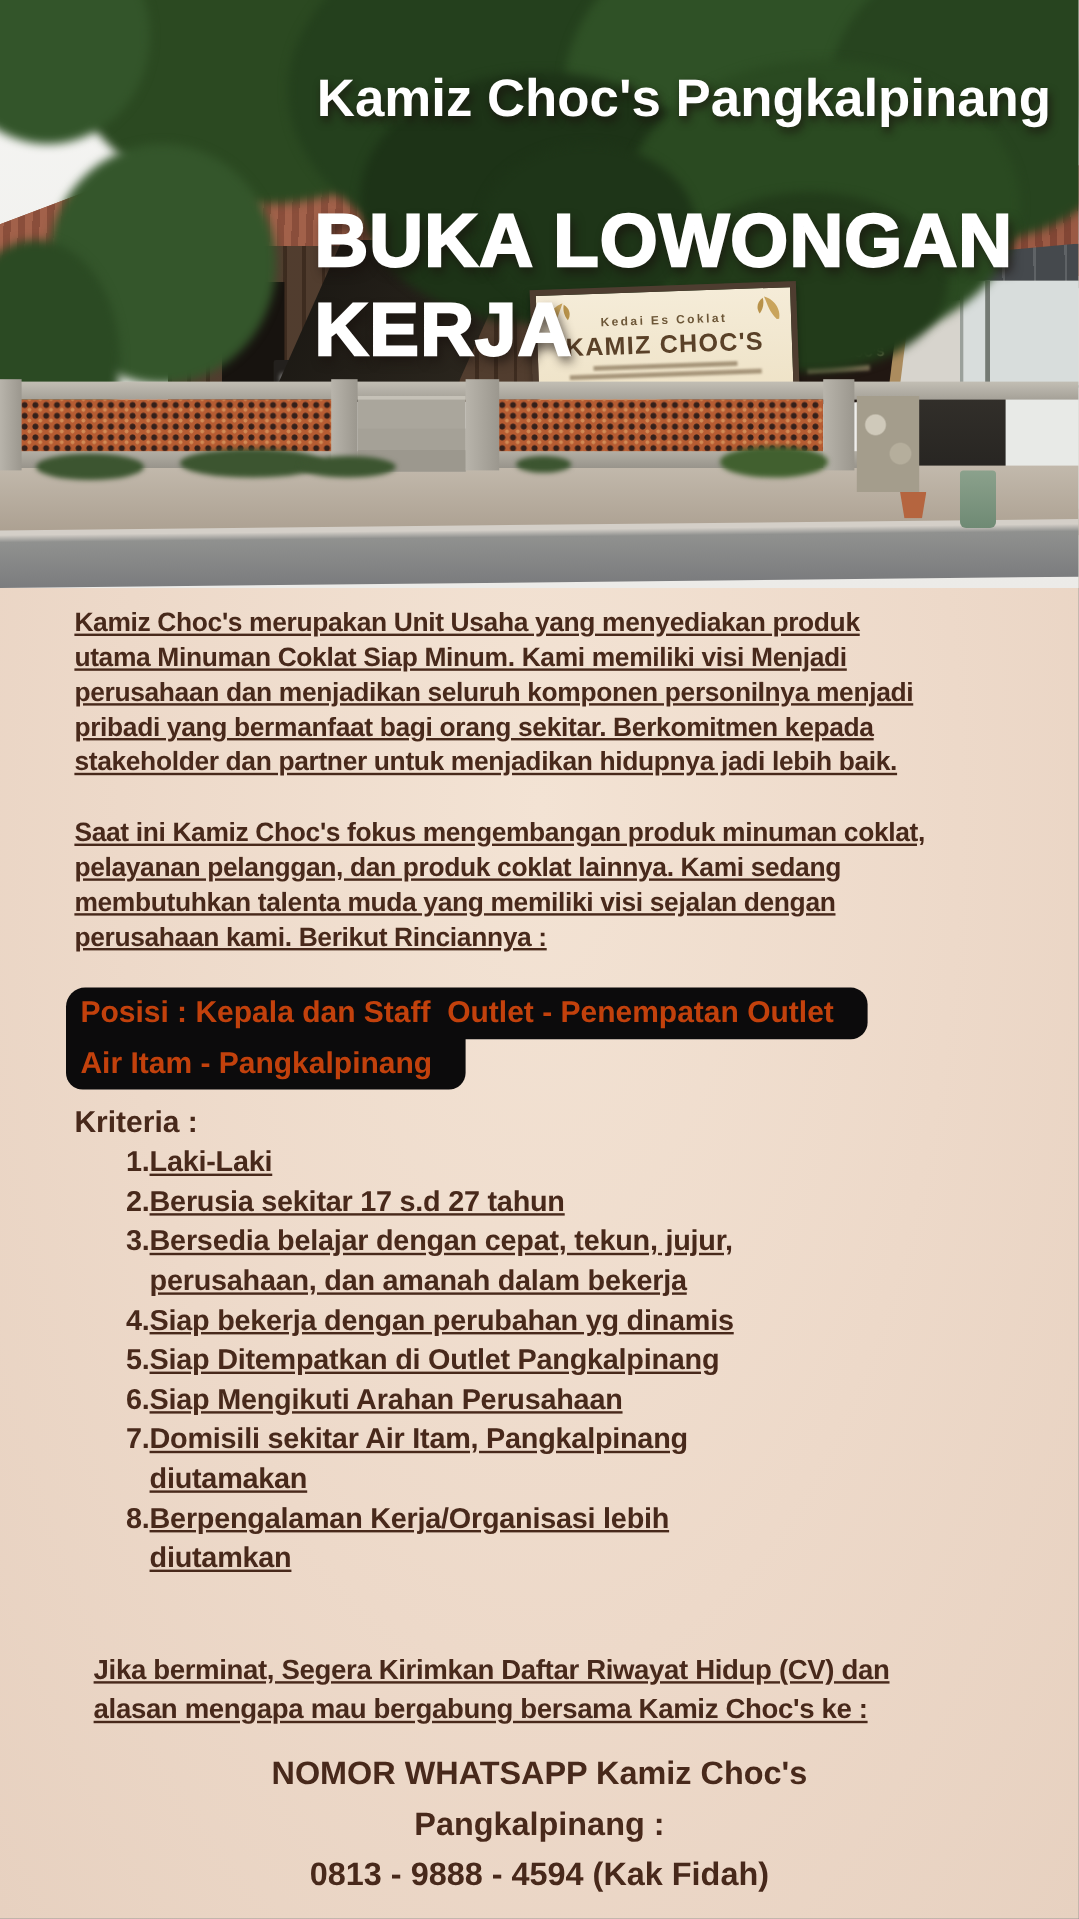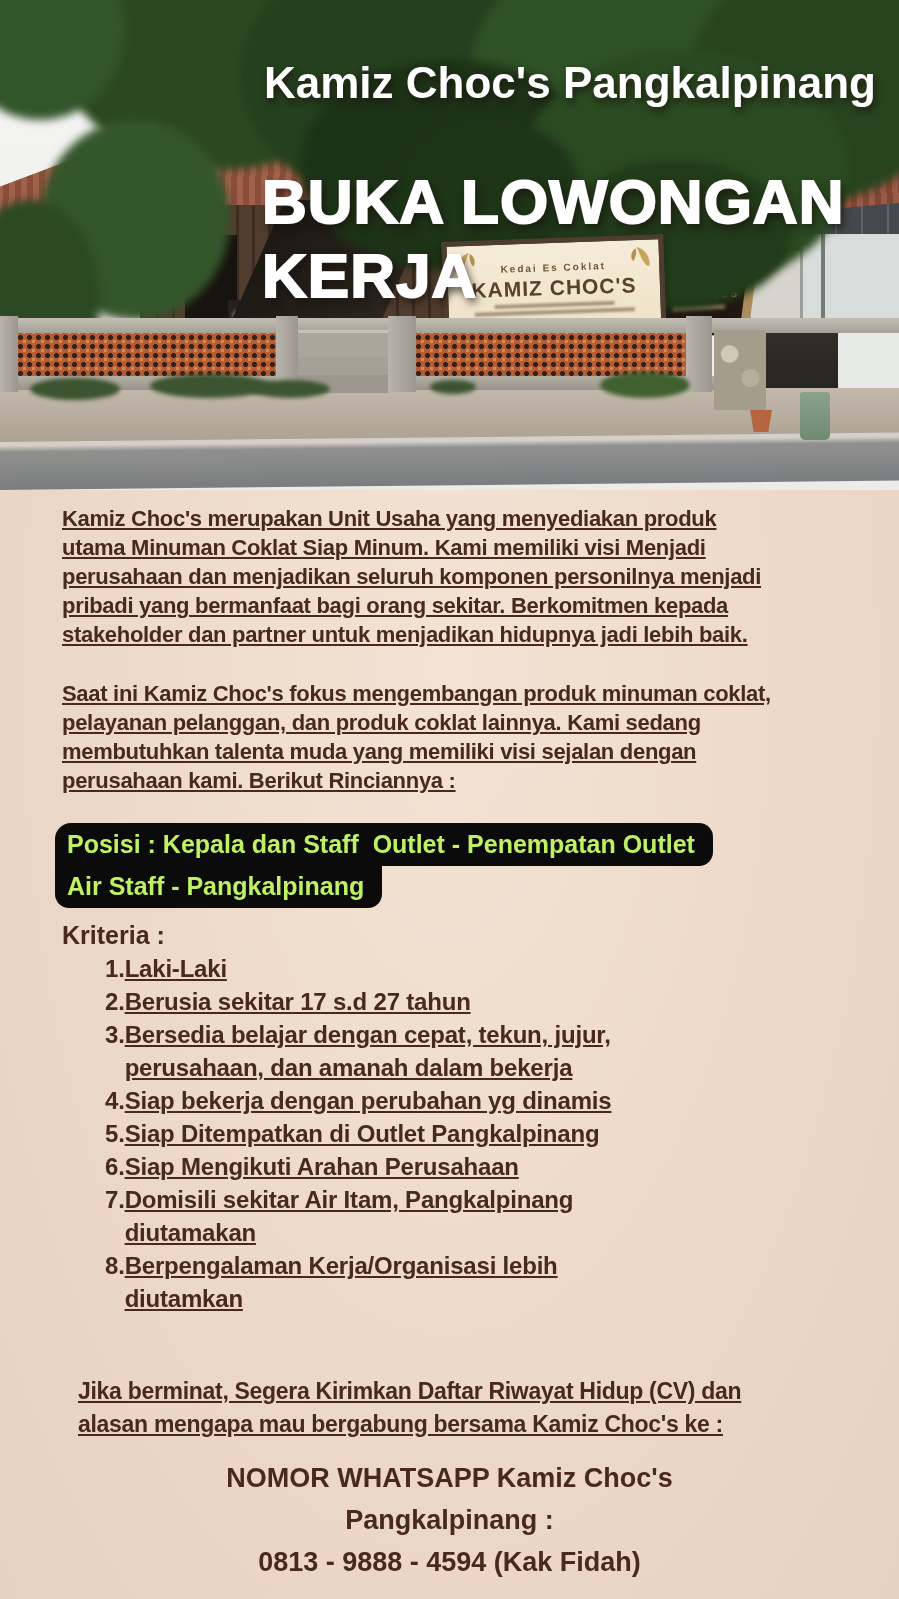--- a/index.html
+++ b/index.html
@@ -96,21 +96,21 @@
   .ov{z-index:20;color:#fff;font-weight:bold;white-space:nowrap;}
   .ov-sub1{left:264px;top:58px;font-size:44px;text-shadow:2px 4px 7px rgba(25,18,14,.75);}
   .ov-sub2{left:264px;top:108px;font-size:40px;text-shadow:2px 4px 7px rgba(25,18,14,.75);}
   .ov-h1{left:262px;top:166px;font-size:62px;letter-spacing:1px;-webkit-text-stroke:2px #fff;text-shadow:3px 5px 9px rgba(25,18,14,.8);}
   .ov-h2{left:262px;top:240px;font-size:62px;letter-spacing:1px;-webkit-text-stroke:2px #fff;text-shadow:3px 5px 9px rgba(25,18,14,.8);}
   
   .prelines{white-space:pre-line;text-decoration:underline;}
   .para{margin:14px 0 0 62px;width:812px;font-size:22px;line-height:29px;font-weight:bold;color:#48291b;letter-spacing:-.3px;}
   .para2{margin-top:30px;}
   .pos-wrap{margin:28px 0 0 55px;}
-  .pill{display:table;background:#0c0b0c;color:#bef264;font-weight:bold;font-size:25px;line-height:25px;padding:9px 18px 9px 12px;white-space:pre;}
+  .pill{display:table;background:#0c0b0c;color:#c2410c;font-weight:bold;font-size:25px;line-height:25px;padding:9px 28px 9px 12px;white-space:pre;}
   .pill1{border-radius:16px 14px 14px 0;}
   .pill2{border-radius:0 0 14px 14px;margin-top:-1px;}
   .kriteria-head{margin:13px 0 0 62px;font-size:25px;font-weight:bold;color:#48291b;}
   .k-list{margin:2px 0 0 105px;width:720px;}
   .k-item{display:flex;font-size:24px;line-height:33px;font-weight:bold;color:#48291b;letter-spacing:-.2px;}
   .k-item .num{flex:none;}
   .closing{margin:60px 0 0 78px;width:790px;font-size:23px;line-height:33px;font-weight:bold;color:#48291b;letter-spacing:-.3px;}
   .contact{margin-top:16px;text-align:center;font-size:27px;line-height:42px;font-weight:bold;color:#48291b;}
 </style>
 </head>
@@ -198,21 +198,21 @@
 pribadi yang bermanfaat bagi orang sekitar. Berkomitmen kepada
 stakeholder dan partner untuk menjadikan hidupnya jadi lebih baik.</div>
 
   <div class="para para2 prelines">Saat ini Kamiz Choc's fokus mengembangan produk minuman coklat,
 pelayanan pelanggan, dan produk coklat lainnya. Kami sedang
 membutuhkan talenta muda yang memiliki visi sejalan dengan
 perusahaan kami. Berikut Rinciannya :</div>
 
   <div class="pos-wrap">
     <div class="pill pill1">Posisi : Kepala dan Staff  Outlet - Penempatan Outlet</div>
-    <div class="pill pill2">Air Staff - Pangkalpinang</div>
+    <div class="pill pill2">Air Itam - Pangkalpinang</div>
   </div>
 
   <div class="kriteria-head">Kriteria :</div>
 
   <div class="k-list">
     <div class="k-item">
       <span class="num">1.</span>
       <span class="txt prelines">Laki-Laki</span>
     </div>
     <div class="k-item">

